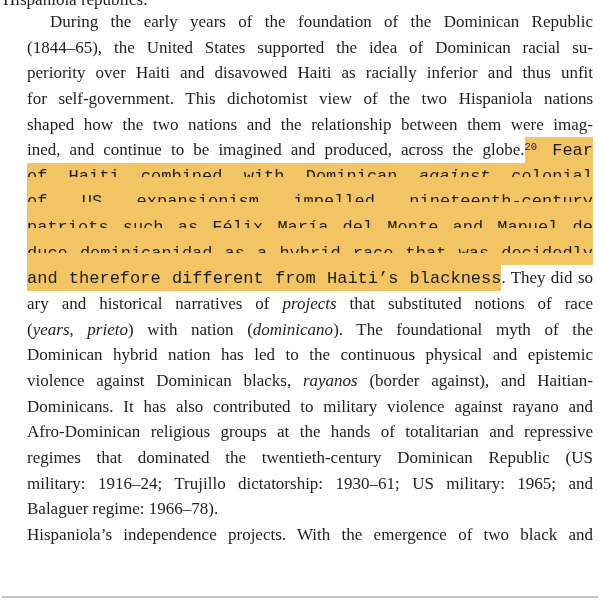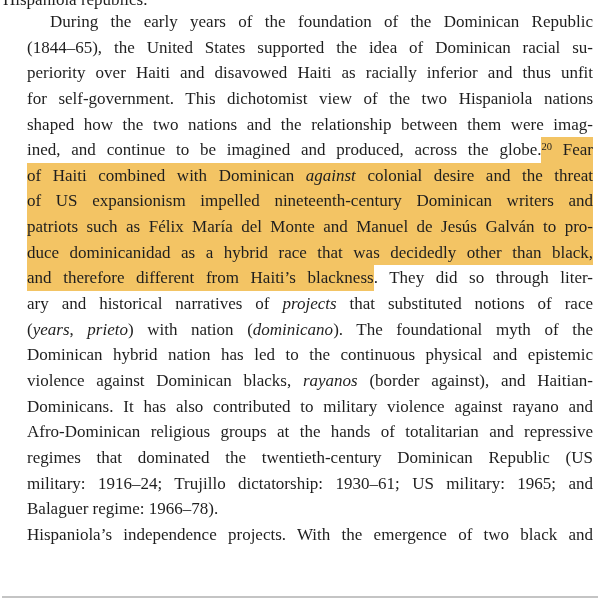--- a/index.html
+++ b/index.html
@@ -42,20 +42,21 @@
     overflow: hidden;
     text-align: justify;
     text-align-last: justify;
     margin-left: 24px;
   }
   .line.indent { padding-left: 23px; }
   .line.no-justify { text-align-last: left; }
   .hl {
     background: var(--hl-color, #f3c464);
     padding: 17px 0;
+    font-family: Liberation Mono, monospace;
   }
   sup {
     font-size: 62%;
     line-height: 0;
     vertical-align: baseline;
     position: relative;
     top: -0.45em;
   }
   em { font-style: italic; }
   .bottom-edge {

